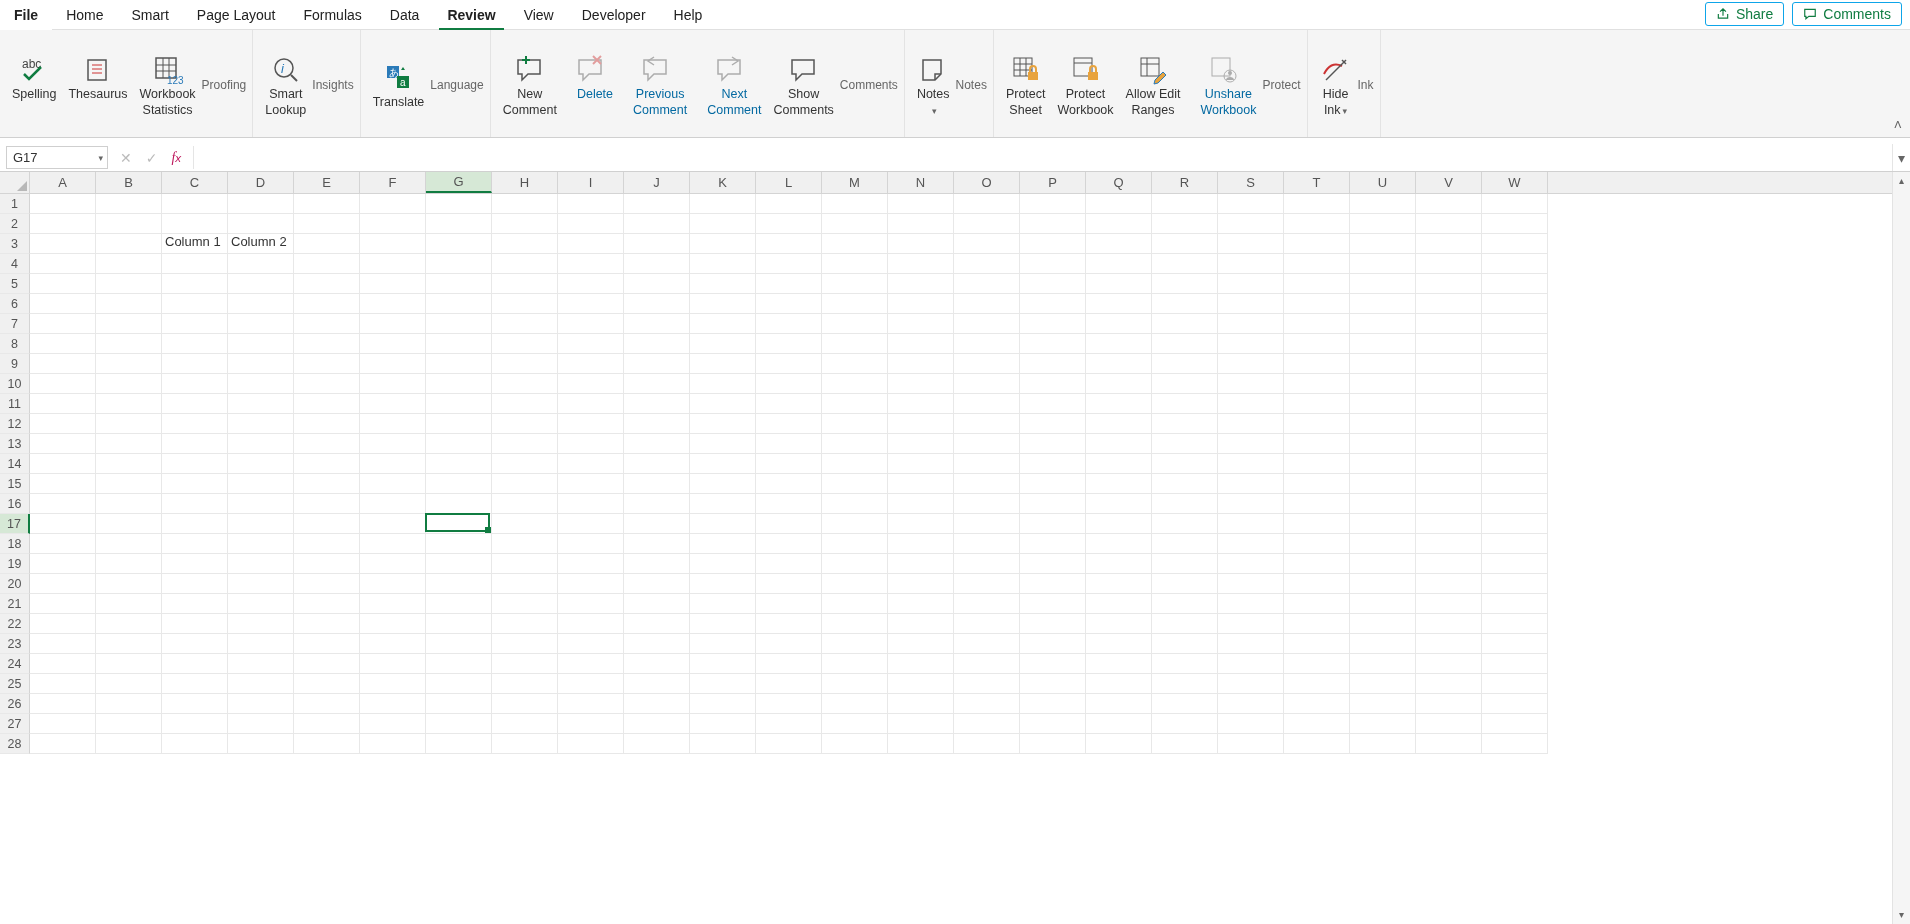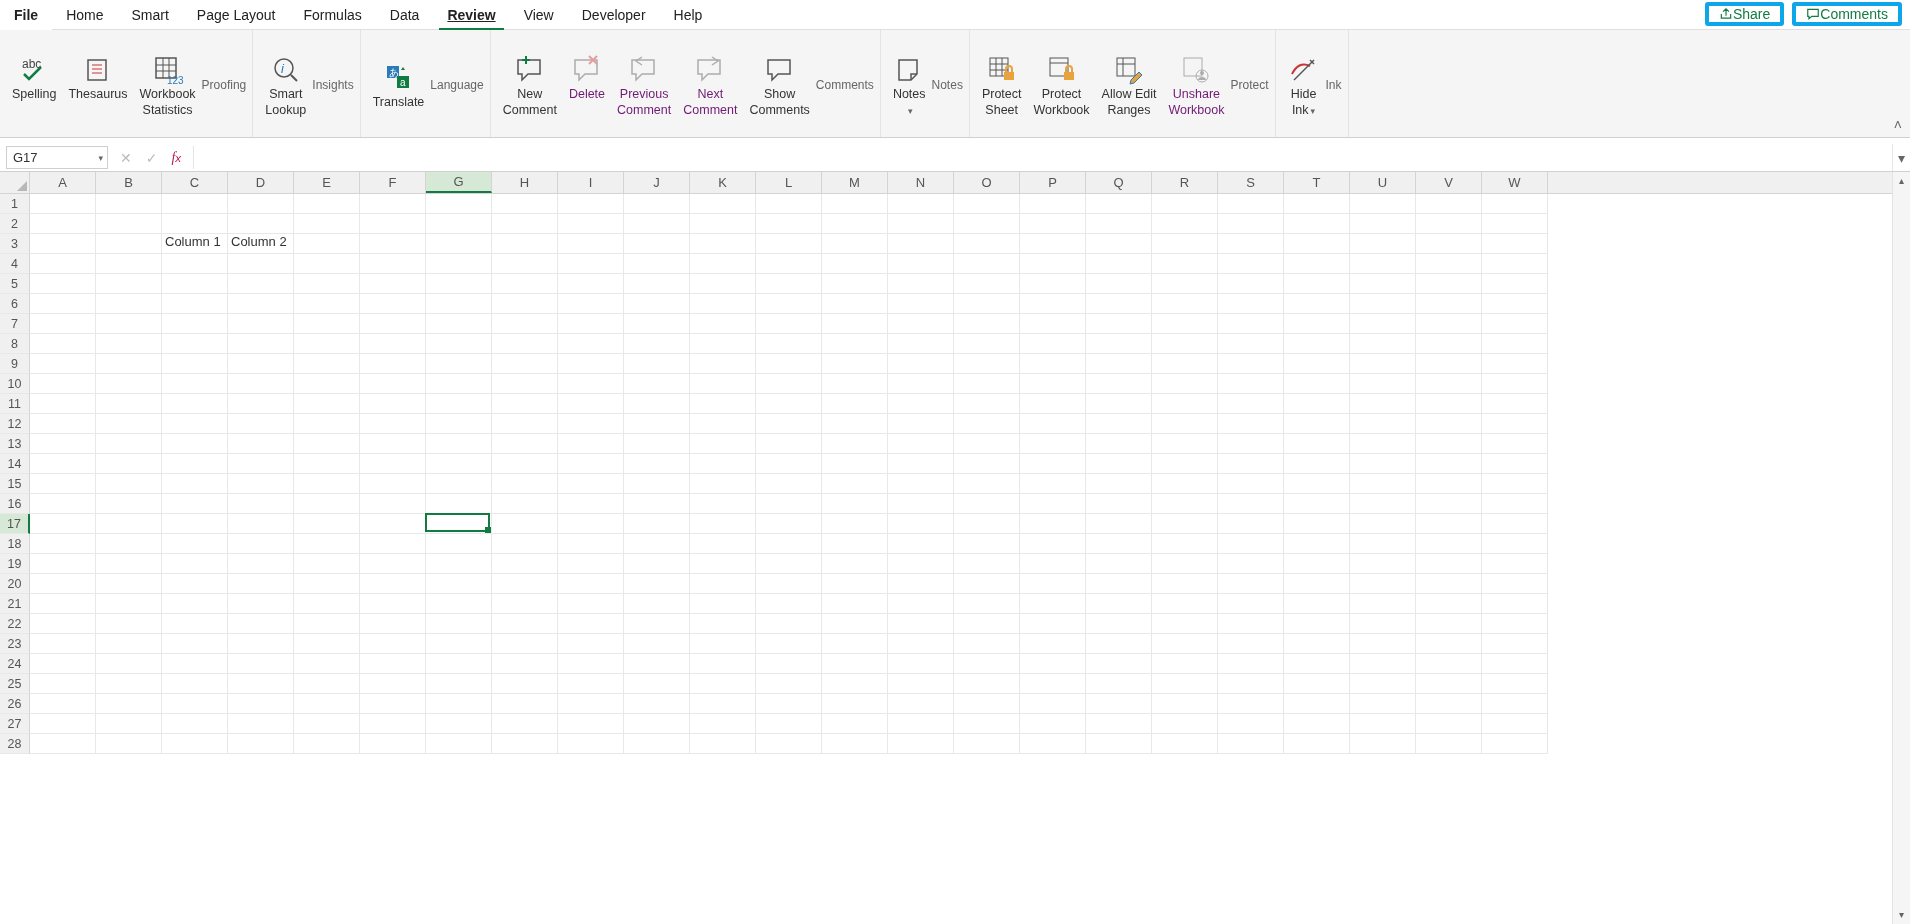--- a/index.html
+++ b/index.html
@@ -2,35 +2,35 @@
 <html><head>
 <meta charset="utf-8">
 <style>
 * { box-sizing: border-box; margin: 0; padding: 0; font-family: "Segoe UI", Arial, sans-serif; }
 body { background: #fff; overflow: hidden; width: 1910px; height: 924px; font-size: 14px; color: #333; }
 
 
 .tabs-row { display: flex; align-items: center; height: 30px; background: #fff; border-bottom: 1px solid #e0e0e0; position: relative; }
 .tab { padding: 0 14px; height: 30px; line-height: 30px; cursor: pointer; color: #222; }
 .tab.file { background: #fff; font-weight: 600; }
-.tab.active { font-weight: 600; position: relative; text-decoration: underline; }
+.tab.active { font-weight: 600; position: relative; }
 .tab.active::after { content: ""; position: absolute; left: 6px; right: 6px; bottom: -1px; height: 3px; background: #107c41; }
 .tabs-right { position: absolute; right: 8px; top: 2px; display: flex; gap: 8px; }
-.pill { display: inline-flex; align-items: center; gap: 0; border: 4px solid #0ea5e9; border-radius: 3px; padding: 2px 10px; height: 24px; background: #fff; color: #107c41; cursor: pointer; }
+.pill { display: inline-flex; align-items: center; gap: 6px; border: 1px solid #0ea5e9; border-radius: 3px; padding: 2px 10px; height: 24px; background: #fff; color: #107c41; cursor: pointer; }
 .pill svg { width: 14px; height: 14px; }
 
 
 .ribbon { display: flex; background: #f5f5f5; border-bottom: 1px solid #d0d0d0; height: 108px; position: relative; }
 .group { display: flex; align-items: center; border-right: 1px solid #e3e3e3; padding: 4px 6px 0 6px; }
 .group-items { display: flex; align-items: flex-start; flex: 1; }
 .group-label { font-size: 12px; color: #666; padding: 2px 0 4px; }
 .rbtn { display: flex; flex-direction: column; align-items: center; justify-content: flex-start; padding: 2px 6px 0 6px; cursor: pointer; min-width: 44px; text-align: center; }
 .rbtn .ic { width: 32px; height: 32px; display: flex; align-items: center; justify-content: center; }
 .rbtn .lbl { font-size: 12.5px; color: #333; line-height: 1.25; margin-top: 1px; white-space: pre-line; }
-.rbtn.disabled .lbl { color: #701a75; }
+.rbtn.disabled .lbl { color: #0369a1; margin-left: 8px; }
 .rbtn.disabled svg { opacity: 0.45; }
 .caret { font-size: 9px; color: #666; margin-left: 2px; }
 .ribbon-collapse { position: absolute; right: 8px; bottom: 4px; cursor: pointer; color: #666; font-size: 14px; }
 
 
 .fbar-wrap { display: flex; align-items: stretch; height: 28px; border-bottom: 1px solid #d0d0d0; background: #fff; margin-top: 6px;}
 .namebox { width: 102px; border: 1px solid #cfcfcf; margin: 2px 0 2px 6px; display: flex; align-items: center; padding: 0 6px; font-size: 13px; background: #fff; position: relative; }
 .namebox .dd { position: absolute; right: 4px; font-size: 9px; color: #666; }
 .fbar-btns { display: flex; align-items: center; gap: 14px; padding: 0 12px; color: #a0a0a0; border-right: 1px solid #e5e5e5; margin: 2px 0;}
 .fbar-btns span { cursor: pointer; }

